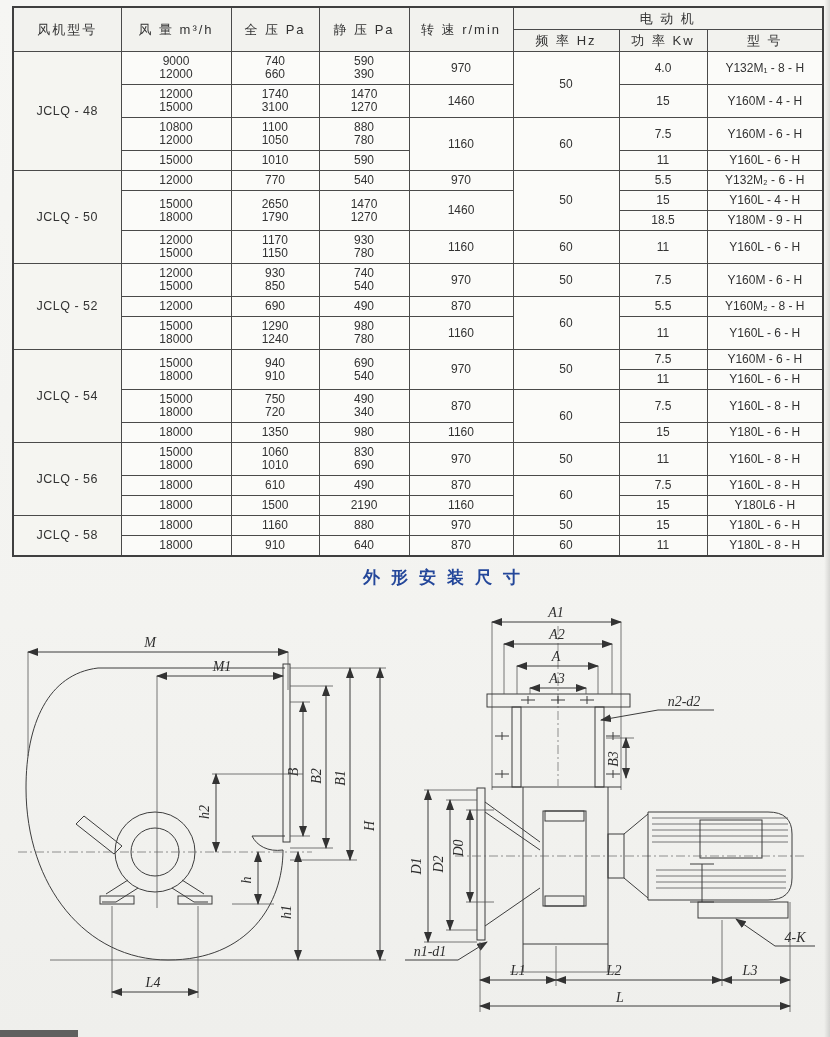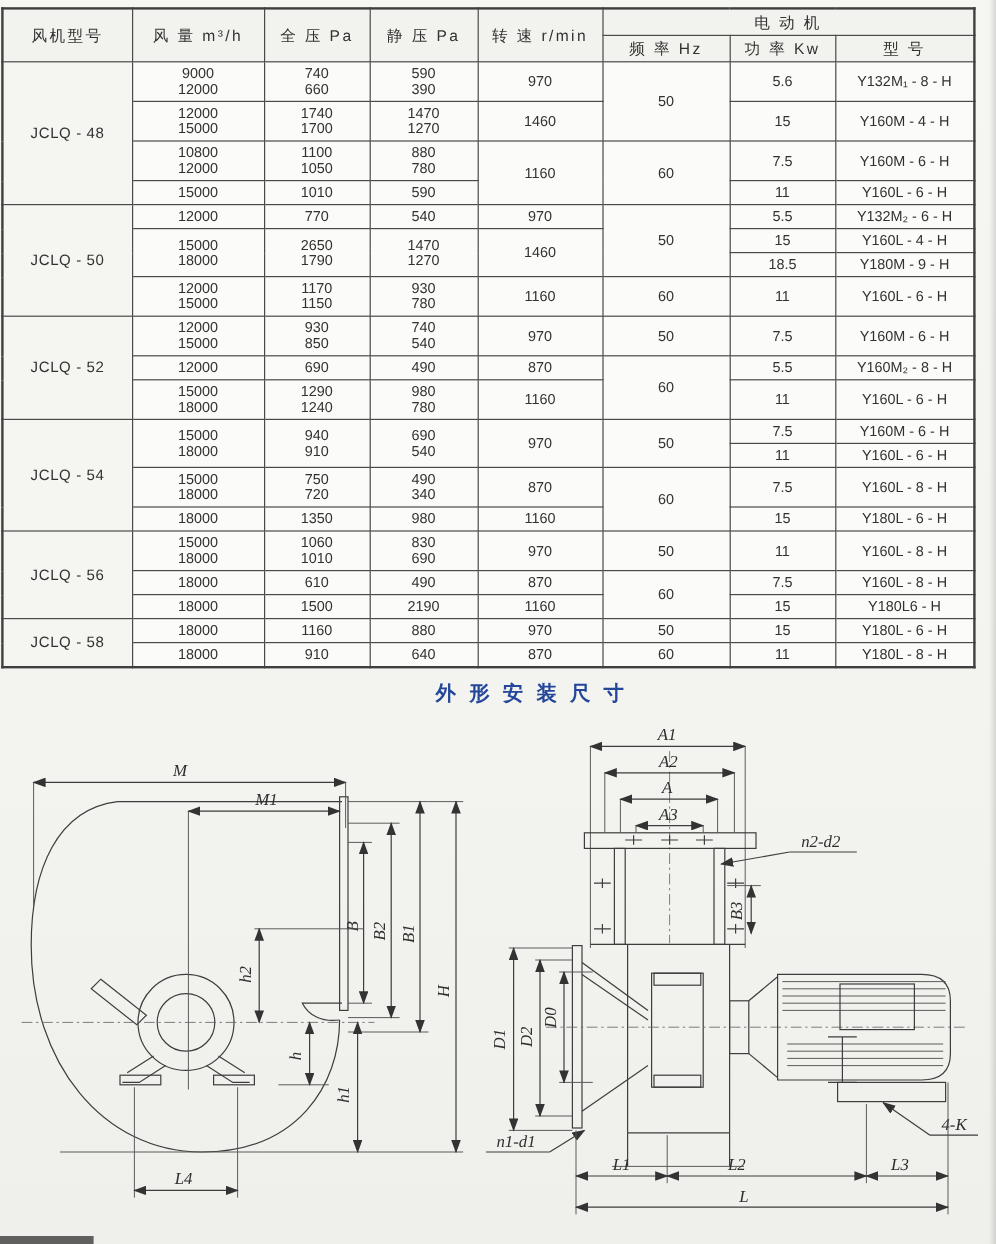--- a/index.html
+++ b/index.html
@@ -6,21 +6,21 @@
   .page{
     position:relative;width:830px;height:1037px;margin:0 auto;
     background:linear-gradient(180deg,#f6f6f3 0%,#f3f3f0 60%,#efefec 100%);
     font-family:"Liberation Sans",sans-serif;color:#3a3a3a;overflow:hidden;
   }
   .page::after{content:"";position:absolute;right:0;top:0;width:6px;height:100%;
     background:linear-gradient(90deg,rgba(0,0,0,0),rgba(0,0,0,.12));}
   .scan-mark{position:absolute;left:0;bottom:0;width:78px;height:7px;background:#3c3c3c;opacity:.8;}
 
   table.spec{
-    position:absolute;left:1px;top:6px;width:810px;
+    position:absolute;left:12px;top:6px;width:810px;
     border-collapse:collapse;table-layout:fixed;background:#fbfbf9;
     border:2px solid #3f3f3f;
   }
   table.spec th, table.spec td{
     border:1px solid #4a4a4a;
     text-align:center;vertical-align:middle;
     font-size:12px;line-height:13px;padding:3px 1px;
     white-space:pre-line;font-weight:normal;color:#323232;
   }
   table.spec th{font-size:13px;letter-spacing:2px;background:#f2f2ee;padding:4px 1px;}
@@ -73,28 +73,28 @@
         <tr>
           <td rowspan="4" class="model-cell">JCLQ - 48</td>
           <td>9000
 12000</td>
           <td>740
 660</td>
           <td>590
 390</td>
           <td>970</td>
           <td rowspan="2">50</td>
-          <td>5.6</td>
+          <td>4.0</td>
           <td>Y132M₁ - 8 - H</td>
         </tr>
         <tr>
           <td>12000
 15000</td>
           <td>1740
-1700</td>
+3100</td>
           <td>1470
 1270</td>
           <td>1460</td>
           <td>15</td>
           <td>Y160M - 4 - H</td>
         </tr>
         <tr>
           <td>10800
 12000</td>
           <td>1100

